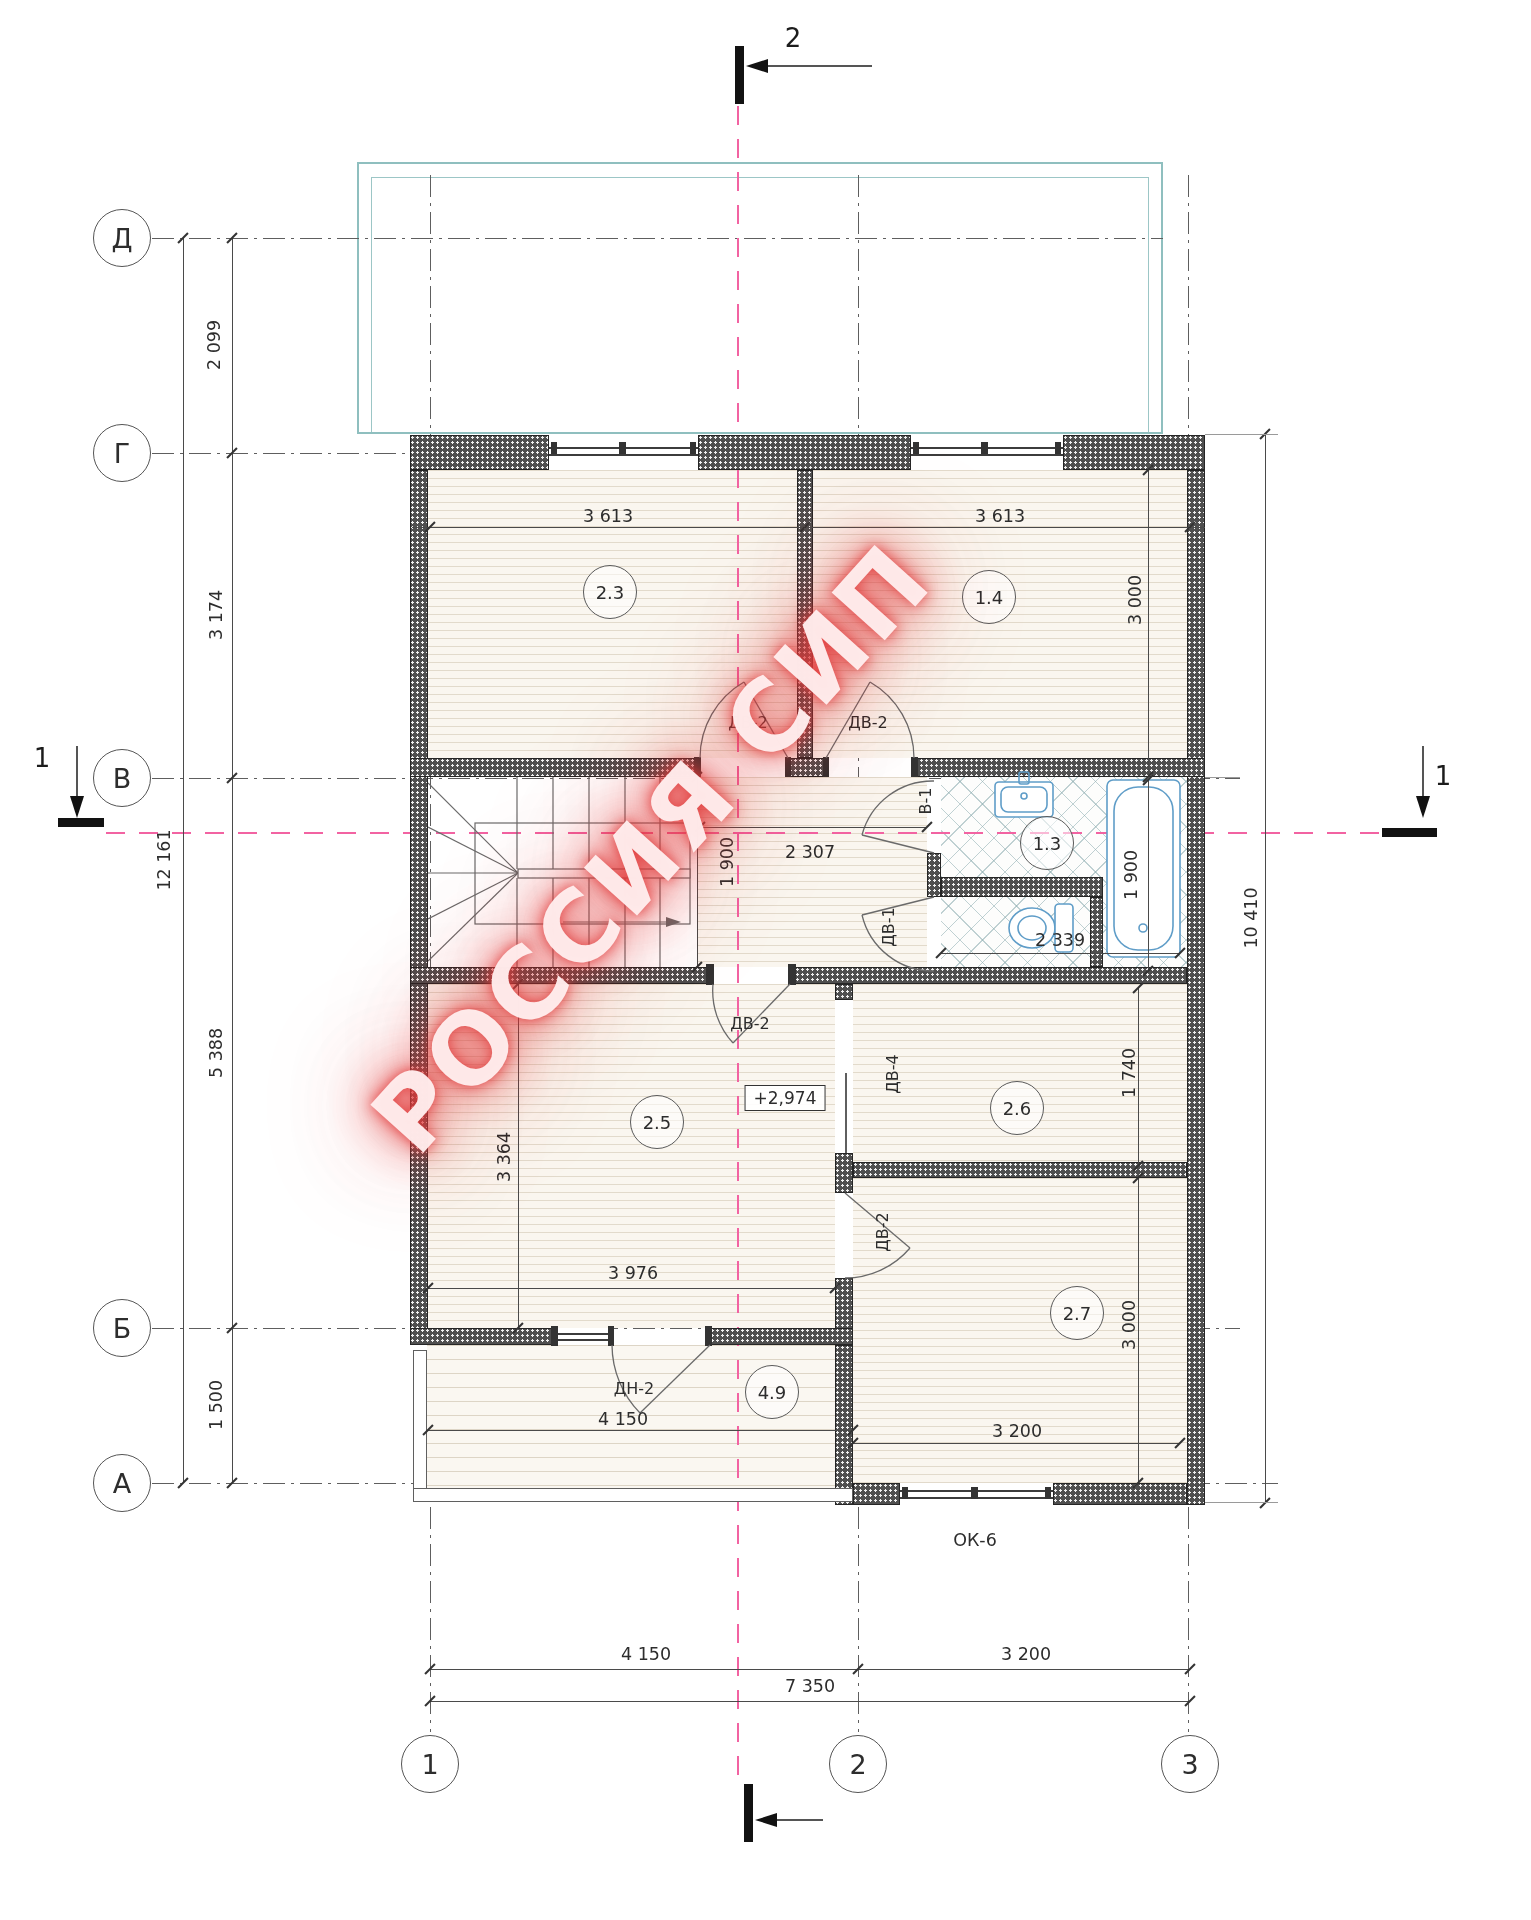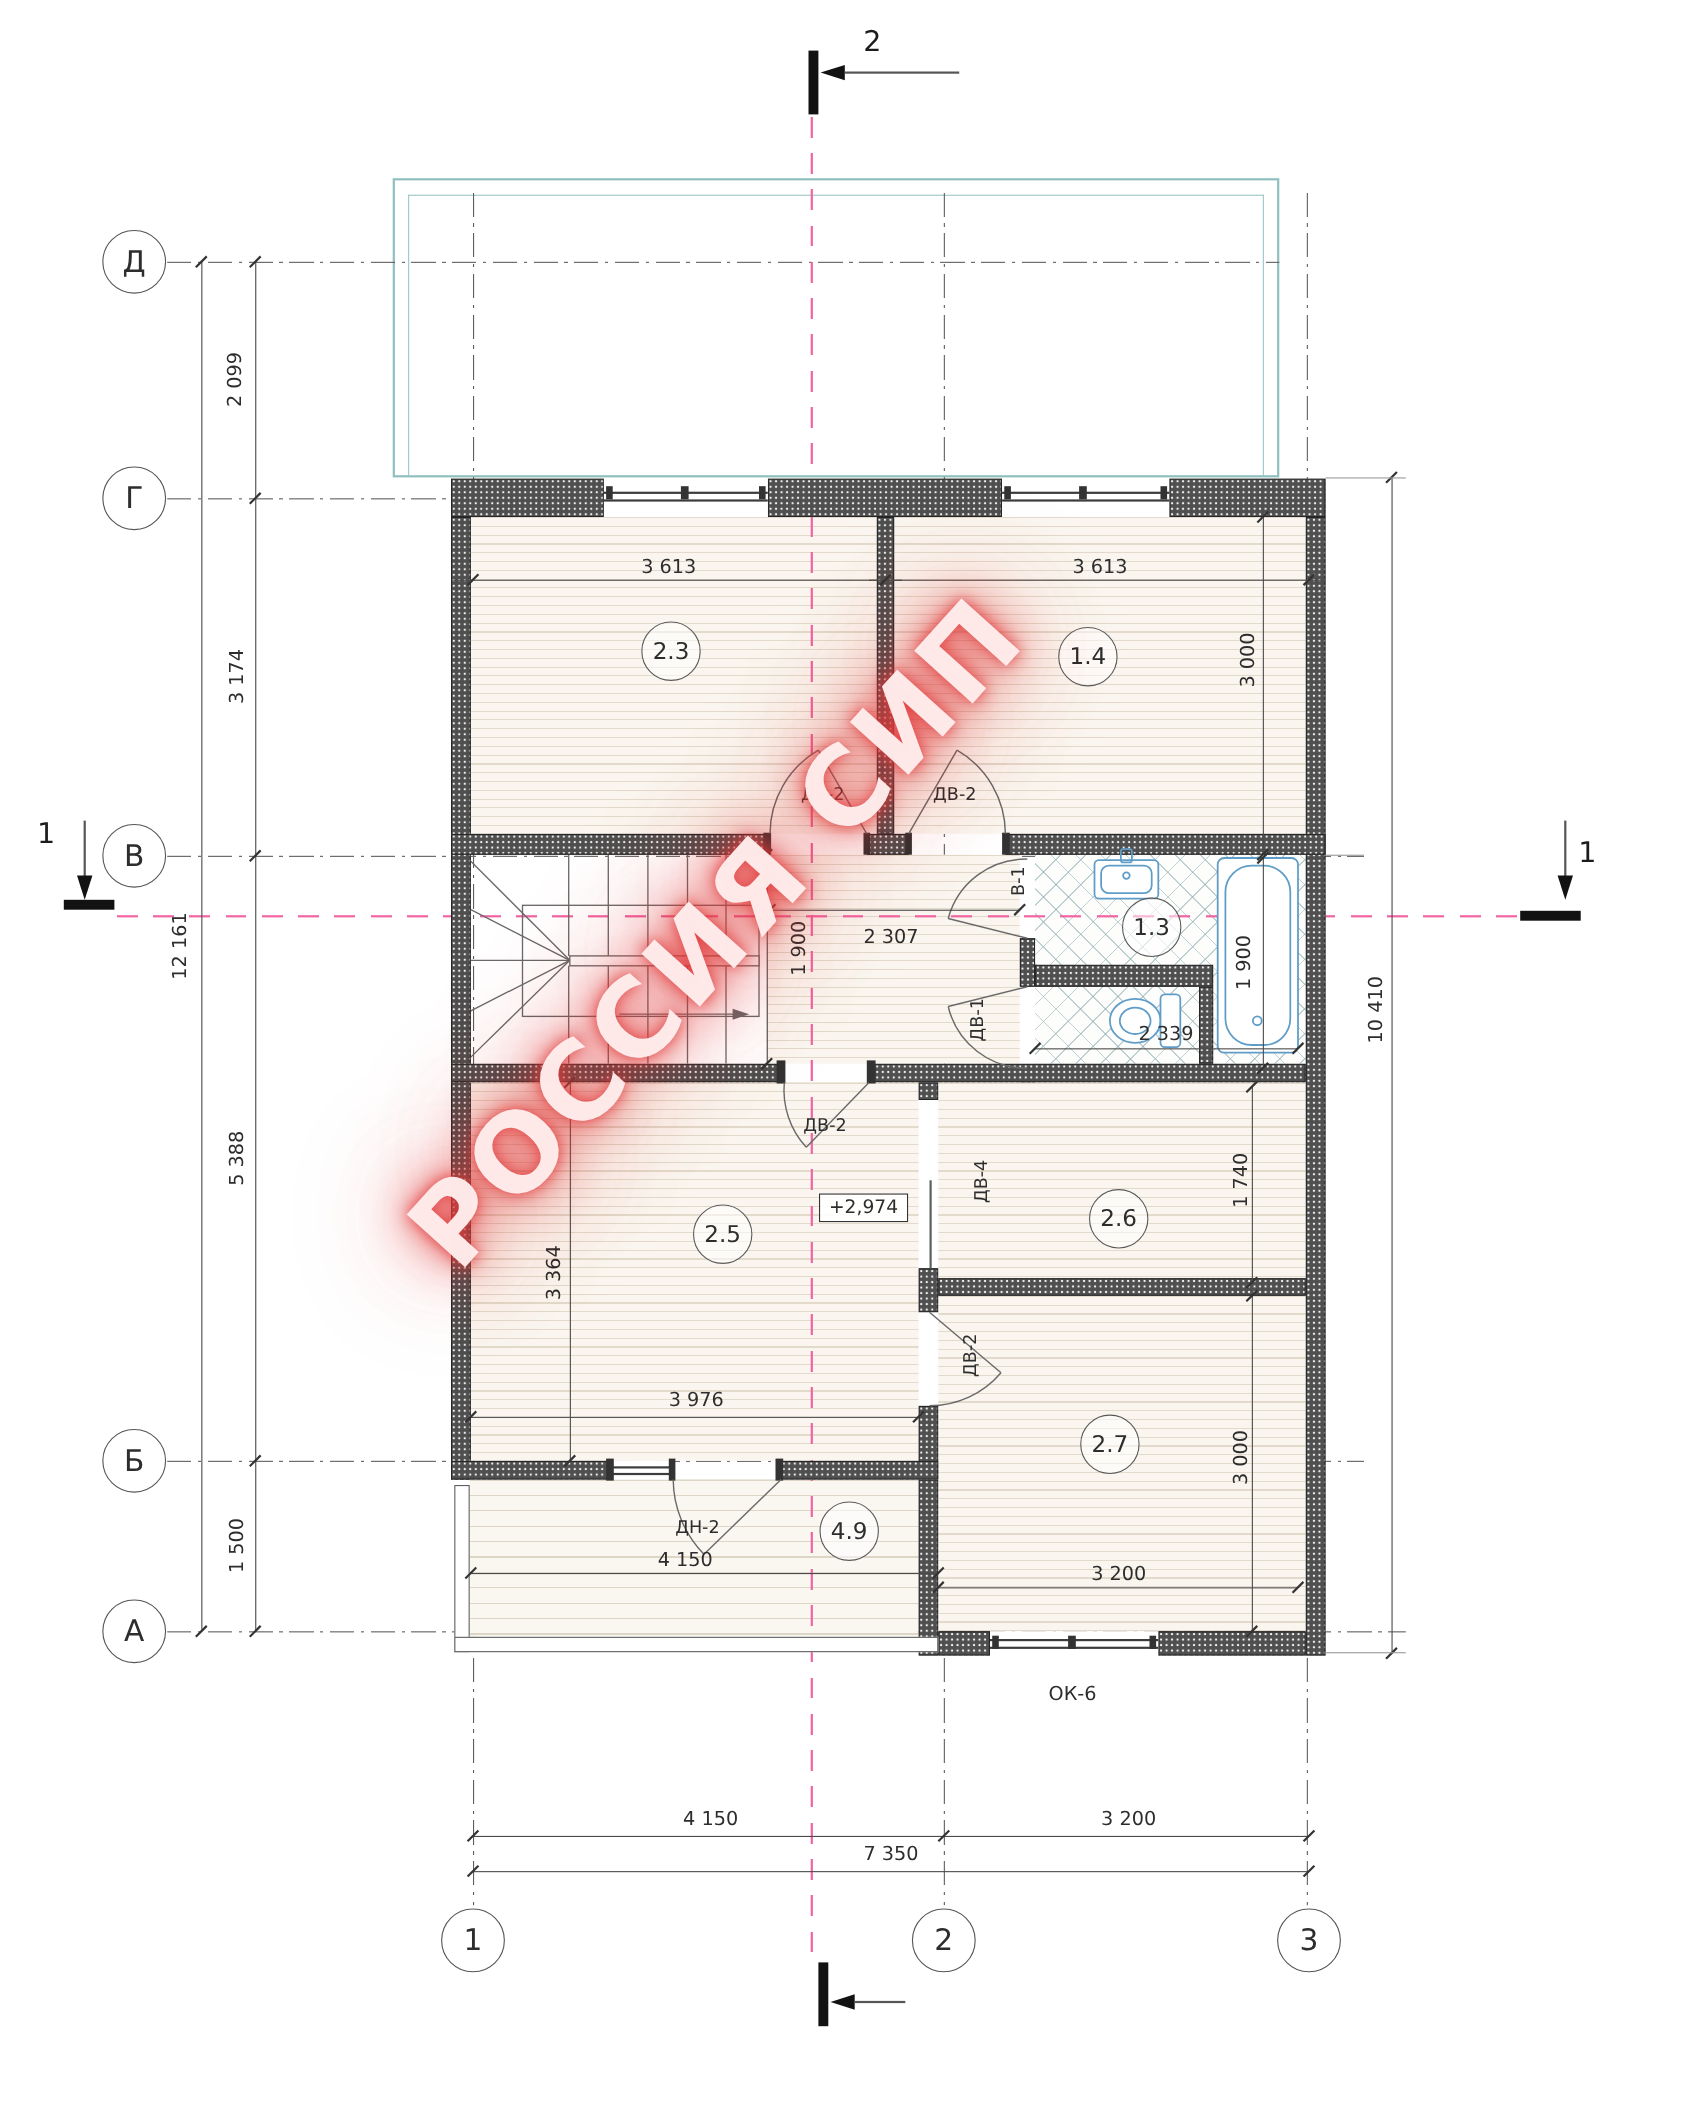--- a/index.html
+++ b/index.html
@@ -33,21 +33,21 @@
   .dl{position:absolute;background:#4a4a4a}
   .thin{position:absolute;background:#9a9a9a}
   .tick{position:absolute;width:14px;height:2px;background:#333;transform:translate(-50%,-50%) rotate(-45deg)}
   .sq{position:absolute;background:#333}
   .lbl{position:absolute;font-size:17.5px;color:#2d2d2d;white-space:nowrap;transform:translate(-50%,-50%)}
   .lbl.rot{transform:translate(-50%,-50%) rotate(-90deg)}
   .lbl.small{font-size:16px}
   .axc{position:absolute;width:58px;height:58px;border:1.6px solid #555;border-radius:50%;background:#fff;
        display:flex;align-items:center;justify-content:center;font-size:27px;transform:translate(-50%,-50%)}
   .rc{position:absolute;width:54px;height:54px;border:1.6px solid #5a5a5a;border-radius:50%;
-      display:flex;align-items:center;justify-content:center;font-size:21px;background:rgba(255,255,255,.55);
+      display:flex;align-items:center;justify-content:center;font-size:18px;background:rgba(255,255,255,.55);
       transform:translate(-50%,-50%)}
   .secbar{position:absolute;background:#121212}
   .seclbl{position:absolute;font-size:26px;color:#1c1c1c;transform:translate(-50%,-50%)}
   .tri-left{position:absolute;width:0;height:0;border-top:7px solid transparent;border-bottom:7px solid transparent;border-right:22px solid #121212}
   .tri-down{position:absolute;width:0;height:0;border-left:7px solid transparent;border-right:7px solid transparent;border-top:22px solid #121212}
   .teal{position:absolute;border:2px solid #8fbfbf;background:#fff}
   .teal-inner{position:absolute;left:12px;top:13px;right:12px;bottom:0;border:1.5px solid #9cc6c6;border-bottom:none}
   .elevbox{position:absolute;border:1.4px solid #333;background:rgba(255,255,255,.92);font-size:17px;
            padding:2px 8px;transform:translate(-50%,-50%)}
   .wm{position:absolute;left:652px;top:848px;transform:translate(-50%,-50%) rotate(-48deg);
@@ -328,21 +328,21 @@
   <div class="lbl small" style="left:634px;top:1388px">ДН-2</div>
   <div class="lbl" style="left:975px;top:1540px">ОК-6</div>
 
   <div class="elevbox" style="left:785px;top:1098px">+2,974</div>
 
   <div class="rc" style="left:610px;top:592px">2.3</div>
   <div class="rc" style="left:989px;top:597px">1.4</div>
   <div class="rc" style="left:1047px;top:843px">1.3</div>
   <div class="rc" style="left:1017px;top:1108px">2.6</div>
   <div class="rc" style="left:657px;top:1122px">2.5</div>
-  <div class="rc" style="left:1009px;top:1313px">2.7</div>
+  <div class="rc" style="left:1077px;top:1313px">2.7</div>
   <div class="rc" style="left:772px;top:1392px">4.9</div>
 
   <div class="axc" style="left:122px;top:238px">Д</div>
   <div class="axc" style="left:122px;top:453px">Г</div>
   <div class="axc" style="left:122px;top:778px">В</div>
   <div class="axc" style="left:122px;top:1328px">Б</div>
   <div class="axc" style="left:122px;top:1483px">А</div>
   <div class="axc" style="left:430px;top:1764px">1</div>
   <div class="axc" style="left:858px;top:1764px">2</div>
   <div class="axc" style="left:1190px;top:1764px">3</div>

